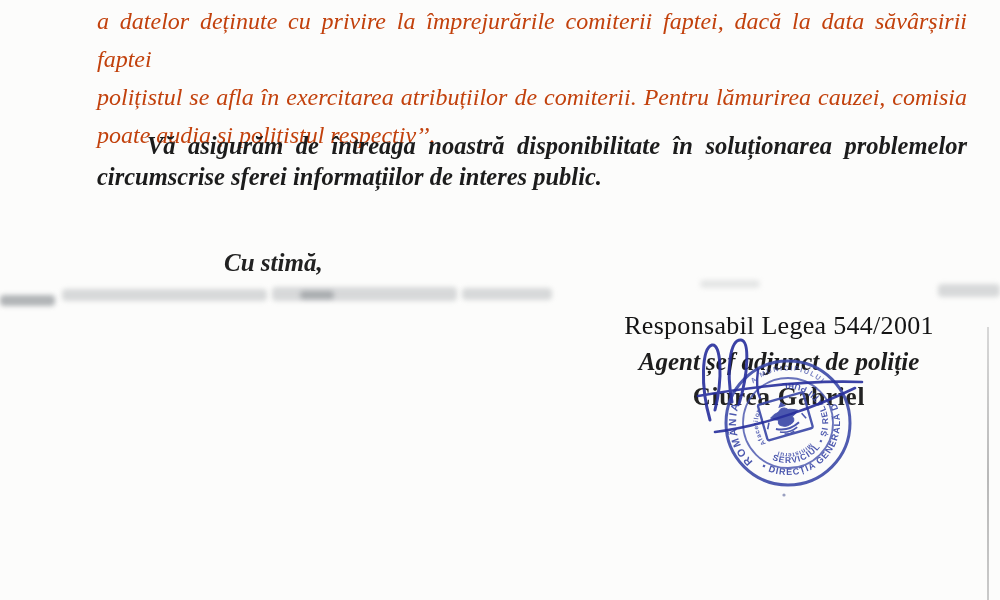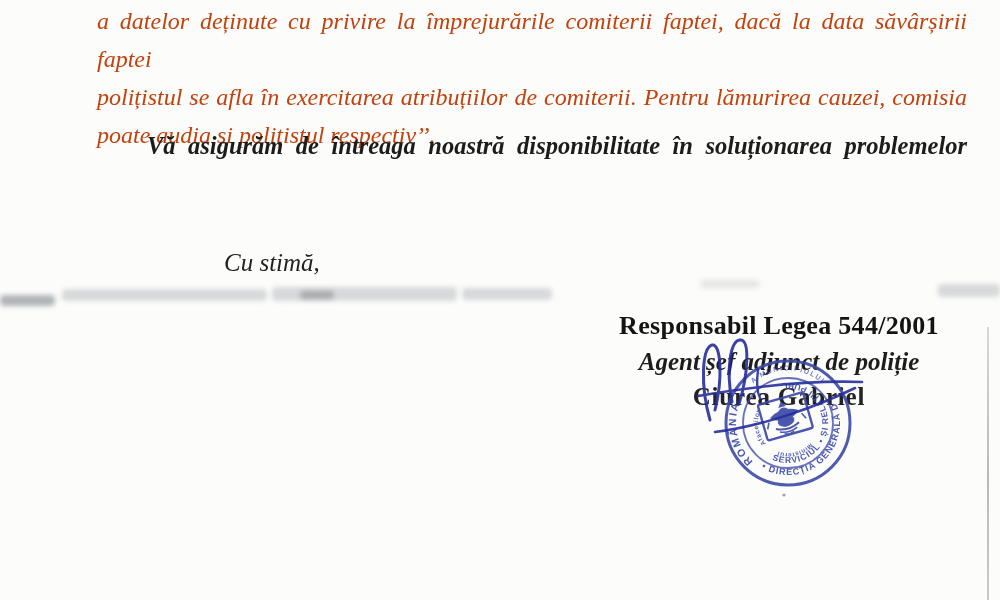--- a/index.html
+++ b/index.html
@@ -7,23 +7,23 @@
     width:1000px;height:600px;position:relative;overflow:hidden;
     background:#fcfcfb;
     font-family:"Liberation Serif","DejaVu Serif",serif;
   }
   .para{position:absolute;color:#3f3f3f;}
   .p1{left:97px;top:2px;width:870px;font-style:italic;font-size:24px;line-height:38px;color:#c2410c;}
   .p2{left:97px;top:130px;width:870px;font-style:italic;font-weight:700;font-size:24.5px;line-height:31px;color:#1c1c1c;}
   .line{white-space:normal;}
   .just{text-align:justify;text-align-last:justify;}
   .indent{padding-left:50px;}
-  .closing{position:absolute;left:224px;top:249px;font-style:italic;font-weight:400;font-size:25px;color:#222;}
+  .closing{position:absolute;left:224px;top:249px;font-style:italic;font-weight:700;font-size:25px;color:#222;}
   .signblock{position:absolute;left:600px;top:311px;width:358px;text-align:center;color:#141414;}
-  .signblock .title{font-weight:700;font-size:26px;letter-spacing:0.3px;margin-bottom:7px;}
+  .signblock .title{font-weight:400;font-size:26px;letter-spacing:0.3px;margin-bottom:7px;}
   .signblock .role{font-weight:700;font-style:italic;font-size:25px;margin-bottom:7px;color:#1d1d1d;}
   .signblock .name{font-weight:700;font-size:25px;letter-spacing:0.8px;color:#232323;}
   .smudge{position:absolute;background:#b9bcbe;filter:blur(2.5px);border-radius:4px;opacity:.55;}
   .smudge.dark{background:#989ca0;opacity:.75;}
   .scanline{position:absolute;left:987px;top:327px;width:2px;height:273px;
     background:linear-gradient(#cfcfcf 0%,#a8a8a8 55%,#bdbdbd 100%);opacity:.8;}
   .stampwrap{position:absolute;left:640px;top:330px;width:260px;height:210px;}
   svg text{font-family:"Liberation Sans","DejaVu Sans",sans-serif;font-weight:700;}
   .t-outer{font-size:9px;letter-spacing:1px;}
   .t-outerleft{font-size:10.5px;letter-spacing:2px;}
@@ -35,20 +35,21 @@
 <body>
 
 <div class="para p1">
   <div class="line just">a datelor deținute cu privire la împrejurările comiterii faptei, dacă la data săvârșirii faptei</div>
   <div class="line just">polițistul se afla în exercitarea atribuțiilor de comiterii. Pentru lămurirea cauzei, comisia</div>
   <div class="line">poate audia și polițistul respectiv’’.</div>
 </div>
 
 <div class="para p2">
   <div class="line just indent">Vă asigurăm de întreaga noastră disponibilitate în soluționarea problemelor</div>
+  <div class="line">circumscrise sferei informațiilor de interes public.</div>
 </div>
 
 <div class="closing">Cu stimă,</div>
 
 <div class="smudge dark" style="left:0;top:295px;width:55px;height:11px;"></div>
 <div class="smudge" style="left:62px;top:289px;width:205px;height:12px;"></div>
 <div class="smudge" style="left:272px;top:287px;width:185px;height:14px;"></div>
 <div class="smudge dark" style="left:300px;top:291px;width:34px;height:8px;"></div>
 <div class="smudge" style="left:462px;top:288px;width:90px;height:12px;"></div>
 <div class="smudge" style="left:700px;top:280px;width:60px;height:8px;opacity:.35;"></div>

